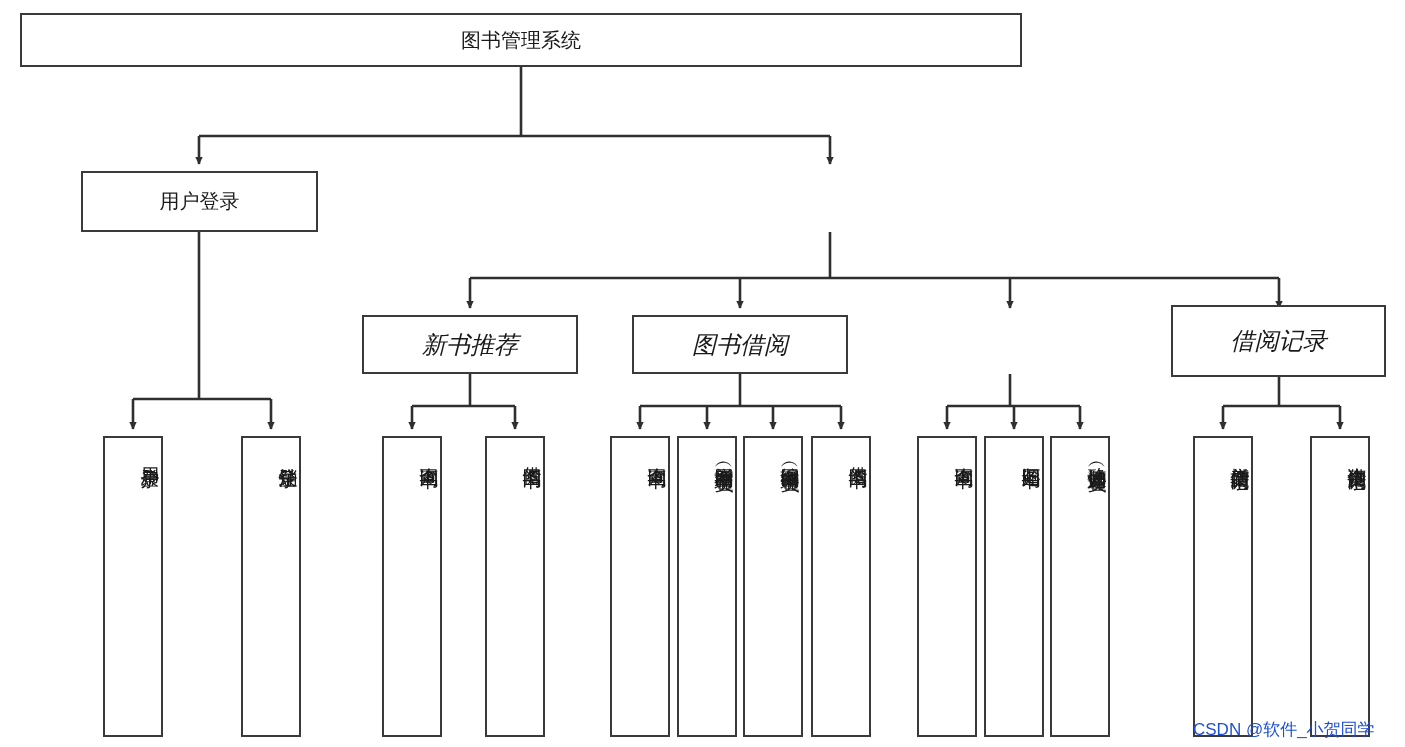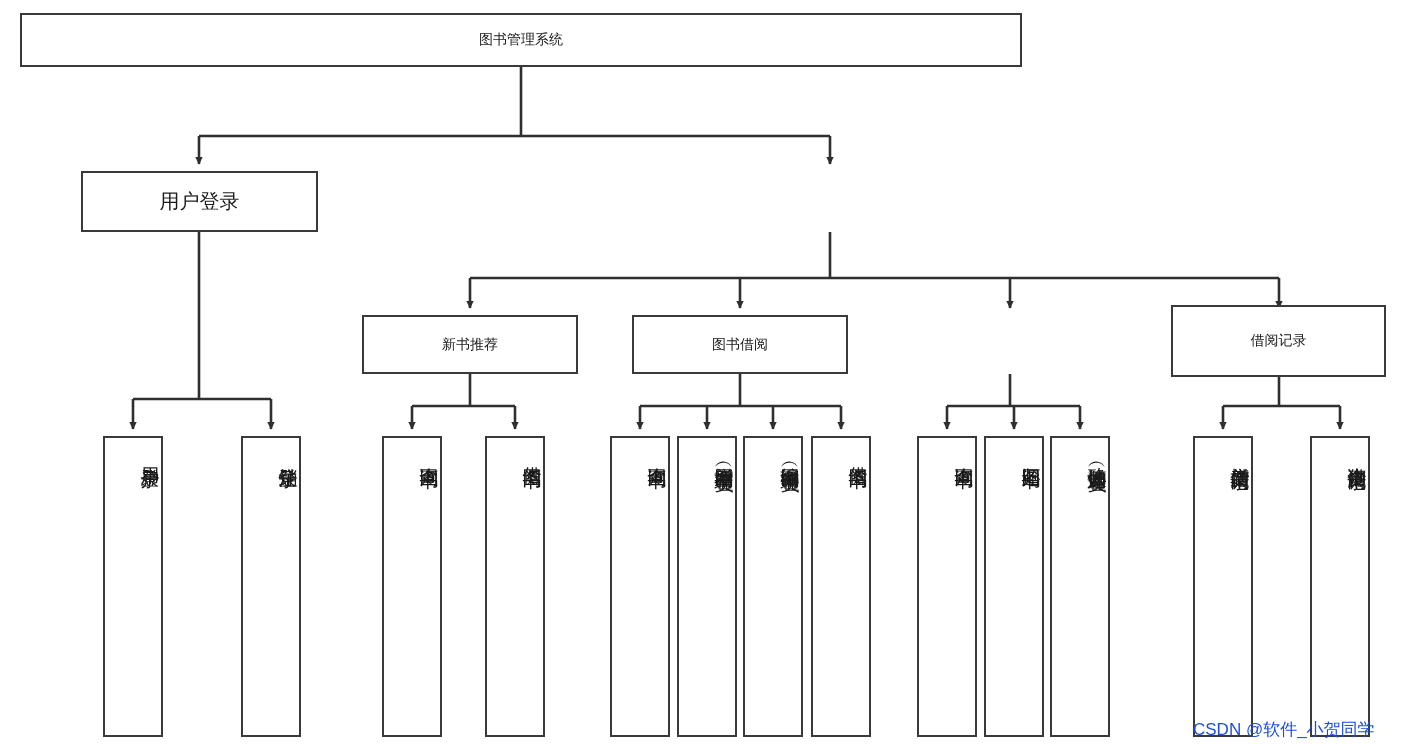--- a/index.html
+++ b/index.html
@@ -31,27 +31,28 @@
     background: #ffffff;
     border: 2.5px solid #3a3a3a;
     display: flex;
     align-items: center;
     justify-content: center;
     text-align: center;
     color: #1a1a1a;
     z-index: 2;
   }
   .node.root {
-    font-size: 14px;
+    font-size: 20px;
   }
   .node.level1 {
     font-size: 20px;
   }
   .node.level2 {
-    font-size: 14px;
+    font-size: 24px;
+    font-style: italic;
   }
   .node.leaf {
     font-size: 19px;
     writing-mode: vertical-rl;
     text-orientation: upright;
     line-height: 1.12;
     padding-top: 14px;
     align-items: flex-start;
     justify-content: flex-start;
   }

